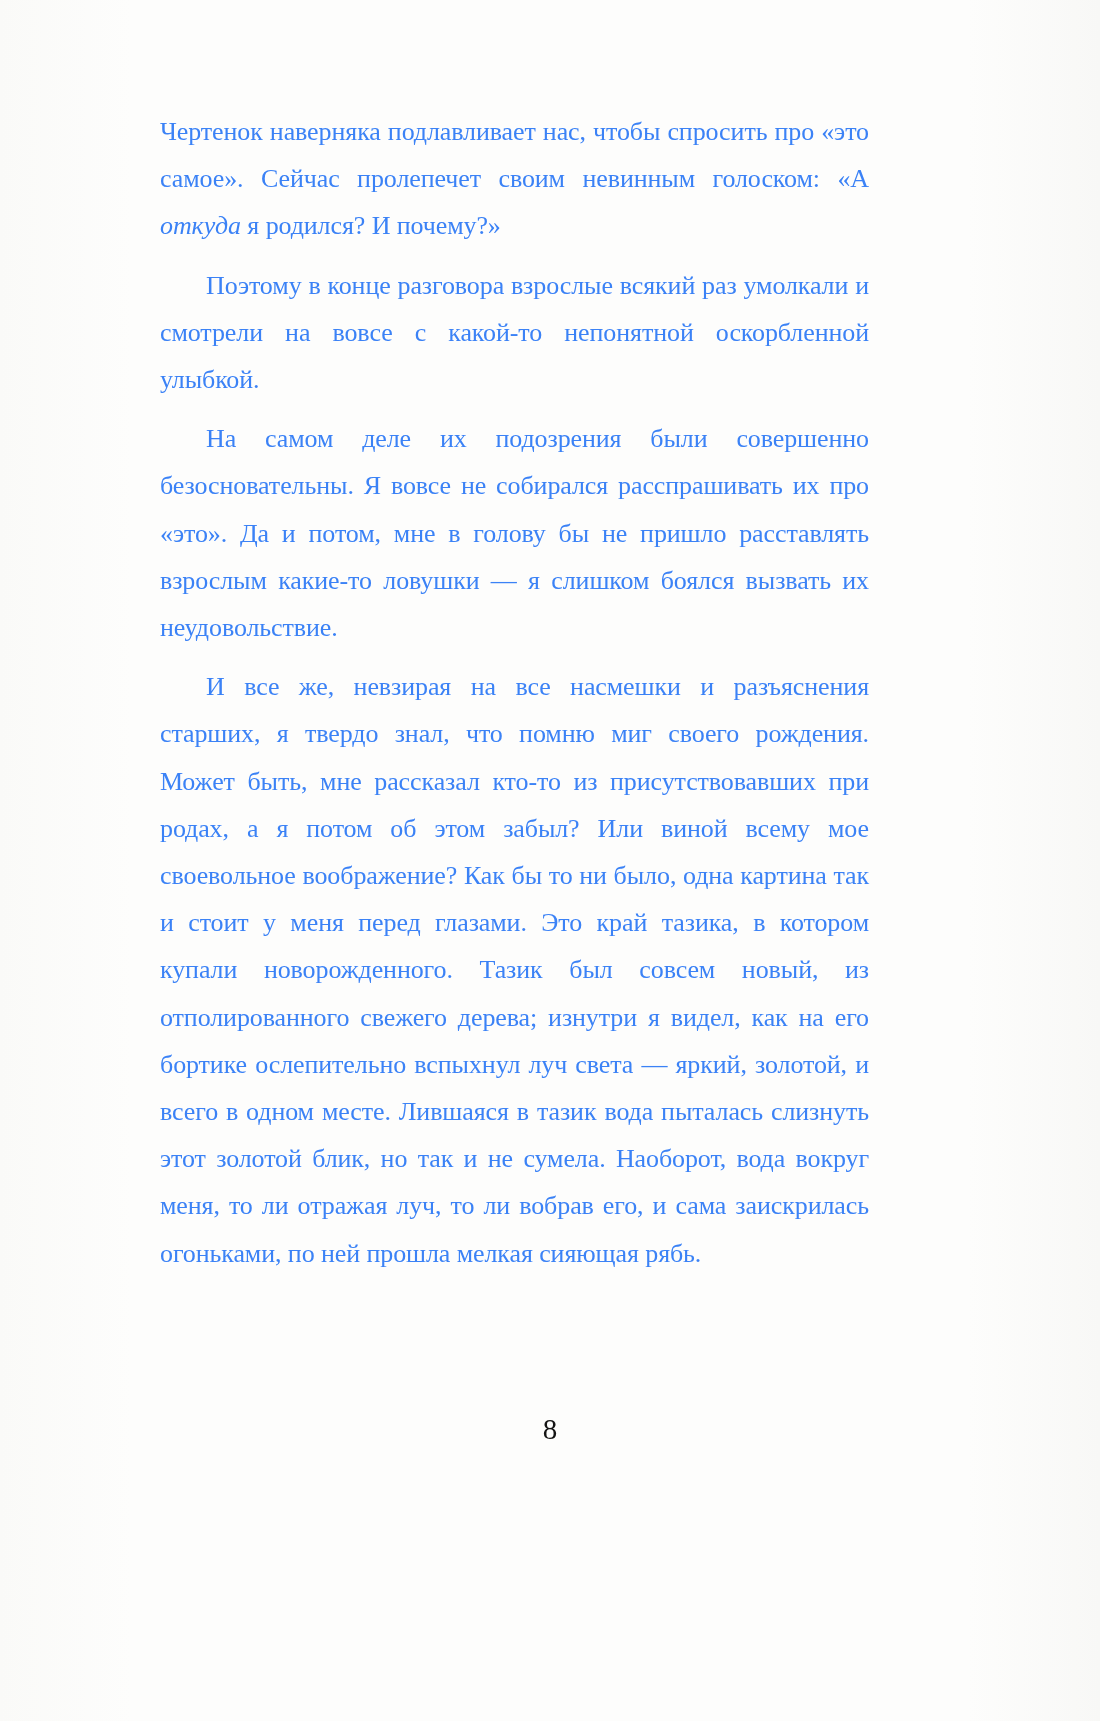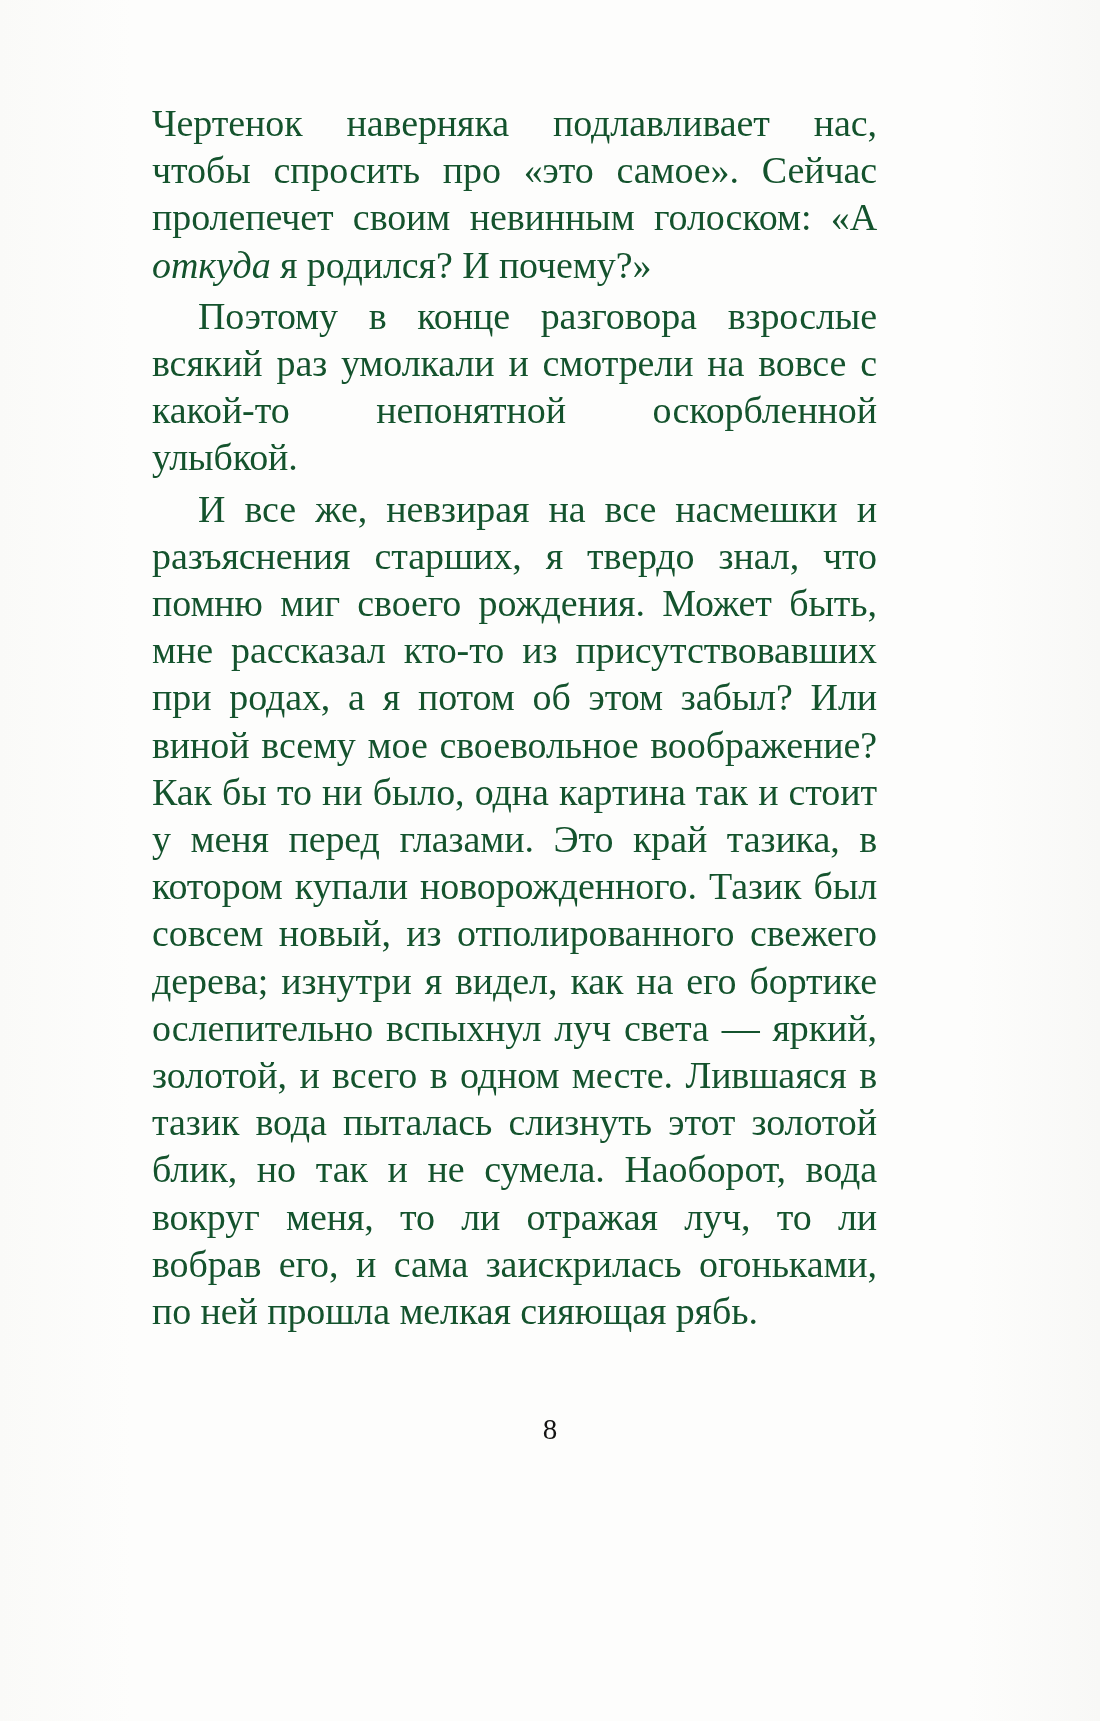--- a/index.html
+++ b/index.html
@@ -29,23 +29,23 @@
     height: 1721px;
     background: linear-gradient(90deg,#fafaf8 0%, #fdfdfc 12%, #fdfdfc 88%, #f8f8f6 100%);
   }
   .textblock {
     position: absolute;
     left: 148px;
     top: 96px;
     width: 733px;
   }
   .para {
-    margin: 4px;
-    color: #14532d;
-    font-size: 38px;
+    margin: 12px;
+    color: #3b82f6;
+    font-size: 26px;
     line-height: 47.2px;
     text-align: justify;
     text-justify: inter-word;
     letter-spacing: -0.1px;
     word-spacing: 0px;
     hyphens: none;
     text-indent: 46px;
   }
   .para.first {
     text-indent: 0;
@@ -71,19 +71,20 @@
 
 <div class="page">
   <div class="page-inner"></div>
 
   <div class="textblock">
 
     <p class="para first" id="p1"><span>Чертенок наверняка подлавливает нас, чтобы спросить про «это самое». Сейчас пролепечет своим невинным голоском: «А </span><span class="ital">откуда</span><span> я родился? И почему?»</span></p>
 
     <p class="para" id="p2">Поэтому в конце разговора взрослые всякий раз умолкали и смотрели на вовсе с какой-то непонятной оскорбленной улыбкой.</p>
 
+    <p class="para" id="p3">На самом деле их подозрения были совершенно безосновательны. Я вовсе не собирался расспрашивать их про «это». Да и потом, мне в голову бы не пришло расставлять взрослым какие-то ловушки — я слишком боялся вызвать их неудовольствие.</p>
 
     <p class="para" id="p4">И все же, невзирая на все насмешки и разъяснения старших, я твердо знал, что помню миг своего рождения. Может быть, мне рассказал кто-то из присутствовавших при родах, а я потом об этом забыл? Или виной всему мое своевольное воображение? Как бы то ни было, одна картина так и стоит у меня перед глазами. Это край тазика, в котором купали новорожденного. Тазик был совсем новый, из отполированного свежего дерева; изнутри я видел, как на его бортике ослепительно вспыхнул луч света — яркий, золотой, и всего в одном месте. Лившаяся в тазик вода пыталась слизнуть этот золотой блик, но так и не сумела. Наоборот, вода вокруг меня, то ли отражая луч, то ли вобрав его, и сама заискрилась огоньками, по ней прошла мелкая сияющая рябь.</p>
 
   </div>
 
   <div class="folio">8</div>
 </div>
 
 </body></html>

